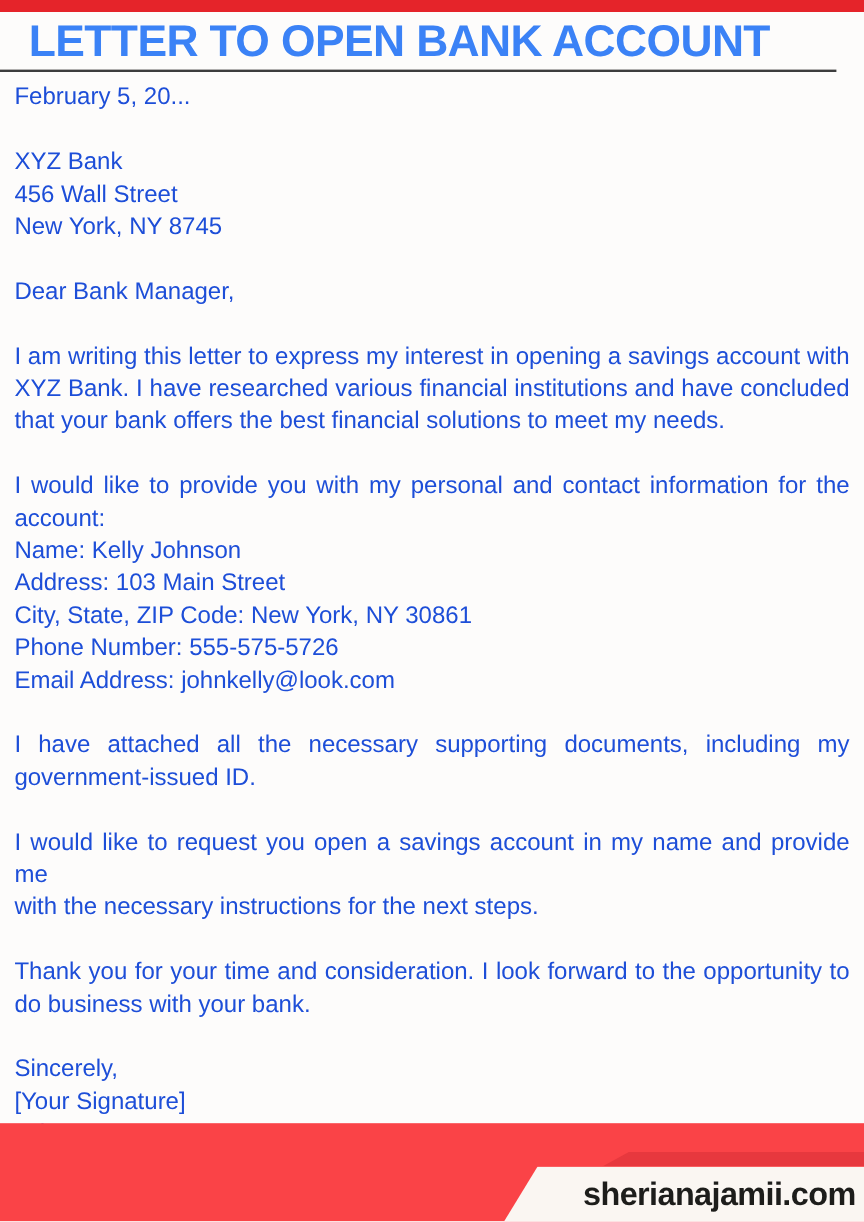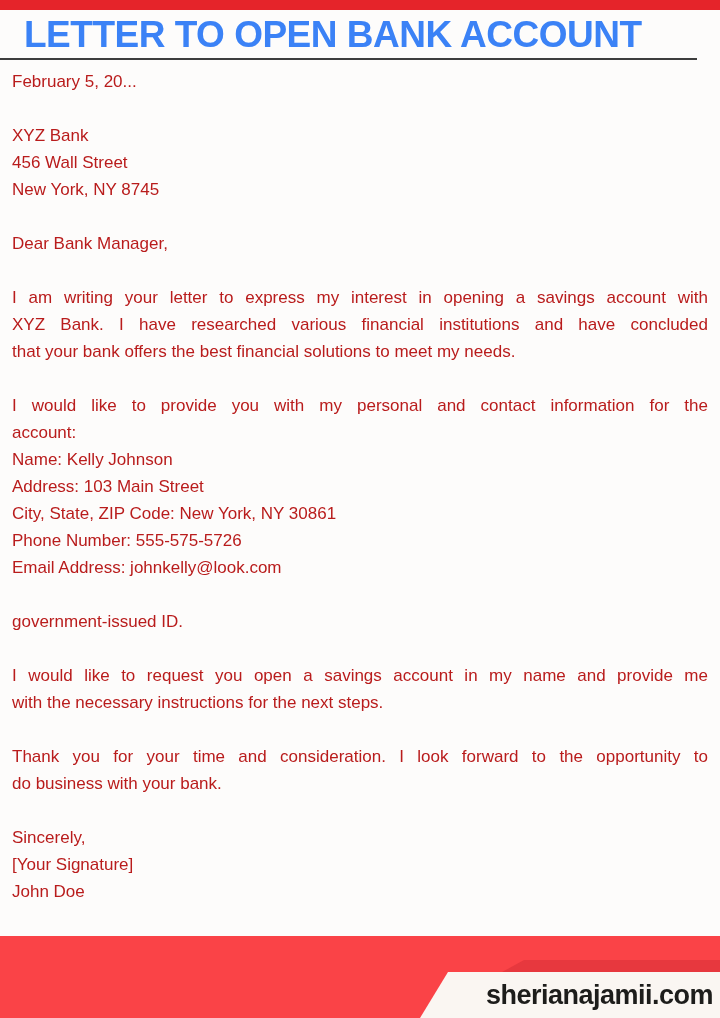--- a/index.html
+++ b/index.html
@@ -34,23 +34,23 @@
   .divider {
     height: 2px;
     width: 697px;
     background: #3d3d3d;
     margin-top: 2px;
   }
 
   
   .content {
     padding: 8px 12px 0 12px;
-    font-size: 17px;
+    font-size: 20px;
     line-height: 27px;
-    color: #b91c1c;
+    color: #1d4ed8;
   }
   .block { margin: 0 0 27px 0; }
   .block:last-child { margin-bottom: 0; }
   .ln { text-align: left; }
   .ln.j {
     text-align: justify;
     text-align-last: justify;
   }
 
   
@@ -114,36 +114,37 @@
       <div class="ln">XYZ Bank</div>
       <div class="ln">456 Wall Street</div>
       <div class="ln">New York, NY 8745</div>
     </div>
 
     <div class="block">
       <div class="ln">Dear Bank Manager,</div>
     </div>
 
     <div class="block">
-      <div class="ln j">I am writing your letter to express my interest in opening a savings account with</div>
+      <div class="ln j">I am writing this letter to express my interest in opening a savings account with</div>
       <div class="ln j">XYZ Bank. I have researched various financial institutions and have concluded</div>
       <div class="ln">that your bank offers the best financial solutions to meet my needs.</div>
     </div>
 
     <div class="block">
       <div class="ln j">I would like to provide you with my personal and contact information for the</div>
       <div class="ln">account:</div>
       <div class="ln">Name: Kelly Johnson</div>
       <div class="ln">Address: 103 Main Street</div>
       <div class="ln">City, State, ZIP Code: New York, NY 30861</div>
       <div class="ln">Phone Number: 555-575-5726</div>
       <div class="ln">Email Address: johnkelly@look.com</div>
     </div>
 
     <div class="block">
+      <div class="ln j">I have attached all the necessary supporting documents, including my</div>
       <div class="ln">government-issued ID.</div>
     </div>
 
     <div class="block">
       <div class="ln j">I would like to request you open a savings account in my name and provide me</div>
       <div class="ln">with the necessary instructions for the next steps.</div>
     </div>
 
     <div class="block">
       <div class="ln j">Thank you for your time and consideration. I look forward to the opportunity to</div>

